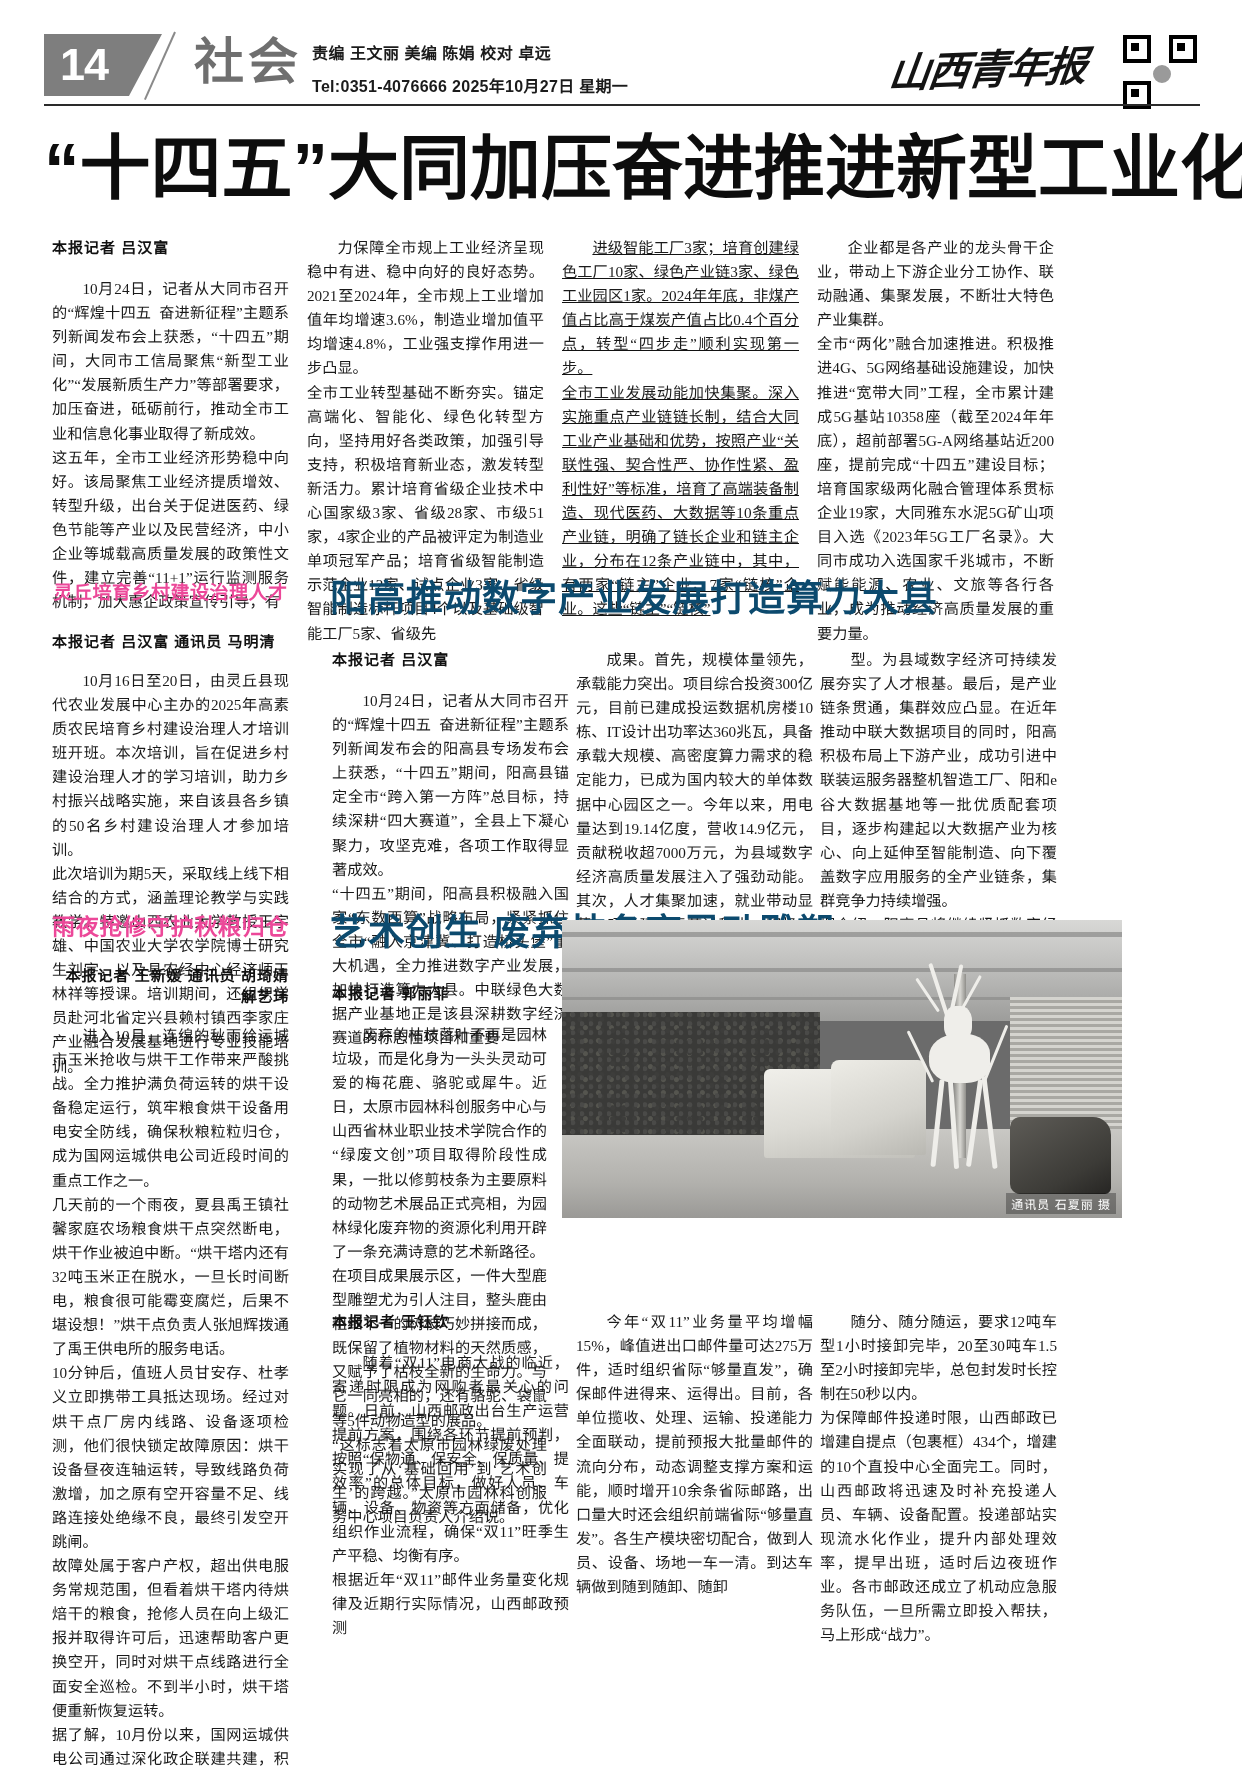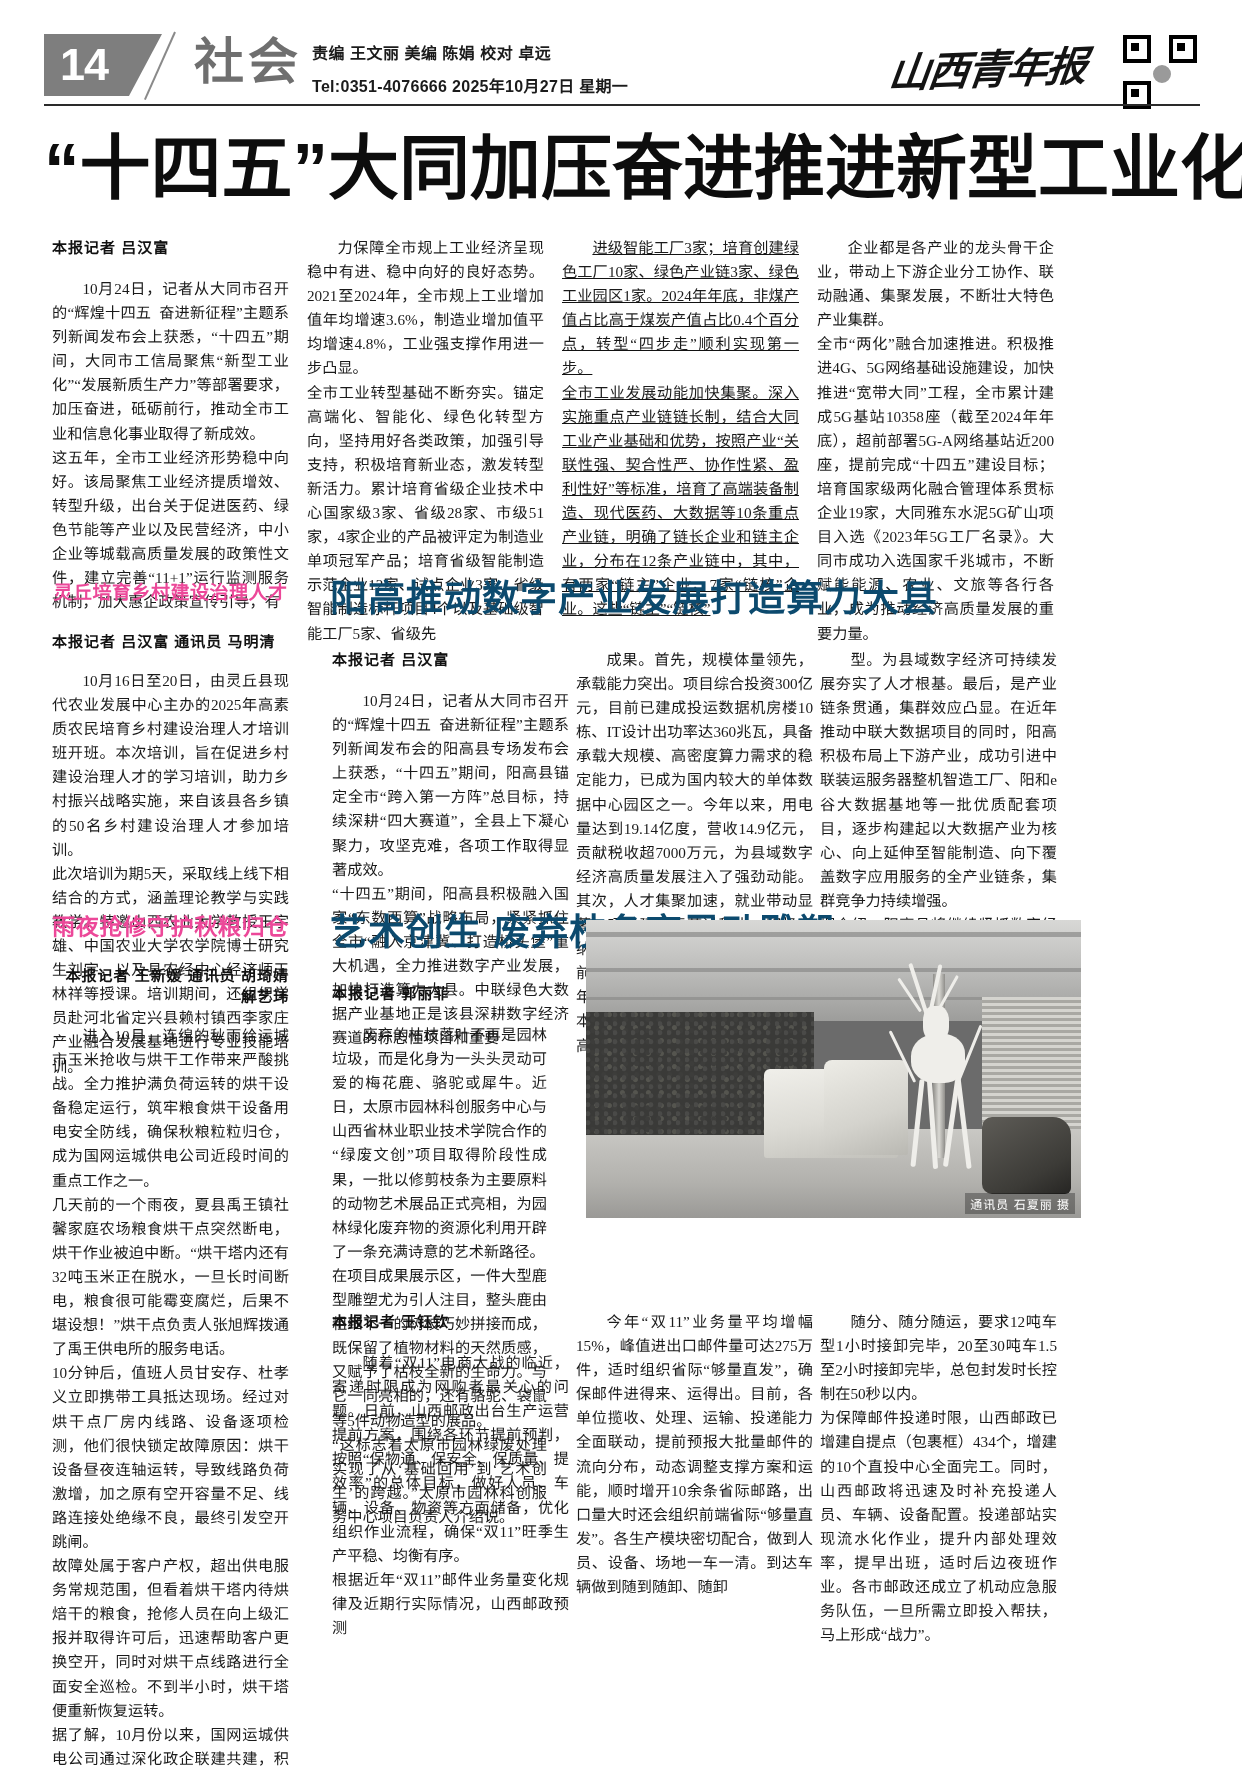--- a/index.html
+++ b/index.html
@@ -242,21 +242,21 @@
   <div class="col" style="left:330px;top:910px;width:730px;">
     <div class="hl-2">艺术创生  废弃枝条变灵动雕塑</div>
   </div>
   <div class="col" style="left:332px;top:982px;width:215px;">
     <div class="byline">本报记者  郭丽菲</div>
     <div class="bodytext" style="margin-top:20px;">废弃的枯枝落叶不再是园林垃圾，而是化身为一头头灵动可爱的梅花鹿、骆驼或犀牛。近日，太原市园林科创服务中心与山西省林业职业技术学院合作的“绿废文创”项目取得阶段性成果，一批以修剪枝条为主要原料的动物艺术展品正式亮相，为园林绿化废弃物的资源化利用开辟了一条充满诗意的艺术新路径。
 在项目成果展示区，一件大型鹿型雕塑尤为引人注目，整头鹿由粗细不一的树枝巧妙拼接而成，既保留了植物材料的天然质感，又赋予了枯枝全新的生命力。与它一同亮相的，还有骆驼、袋鼠等5件动物造型的展品。
 “这标志着太原市园林绿废处理实现了从‘基础回用’到‘艺术创生’的跨越。”太原市园林科创服务中心项目负责人介绍说。</div>
   </div>
 
-  <div class="photo" style="left:586px;top:920px;width:495px;height:298px;">
+  <div class="photo" style="left:562px;top:920px;width:560px;height:298px;">
     <div class="sky"></div>
     <div class="beam" style="left:0;top:4%;width:100%;height:5px;"></div>
     <div class="beam" style="left:0;top:16%;width:100%;height:4px;"></div>
     <div class="beam" style="left:0;top:26%;width:100%;height:3px;"></div>
     <div class="ground"></div>
     <div class="mulch"></div>
     <div class="shutter"></div>
     <div class="col-post" style="left:70%;top:18%;width:12px;height:62%;"></div>
     <div class="sacks"></div>
     <div class="sack2"></div>

